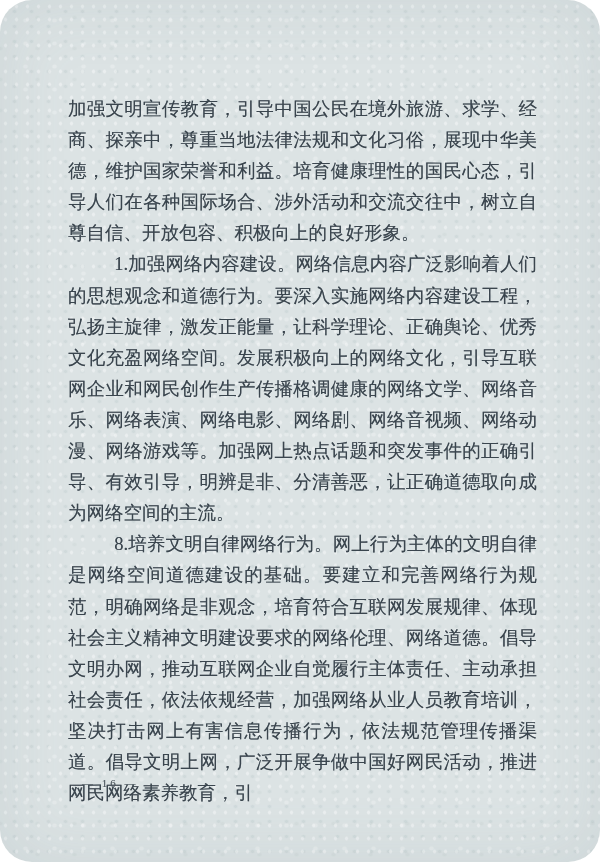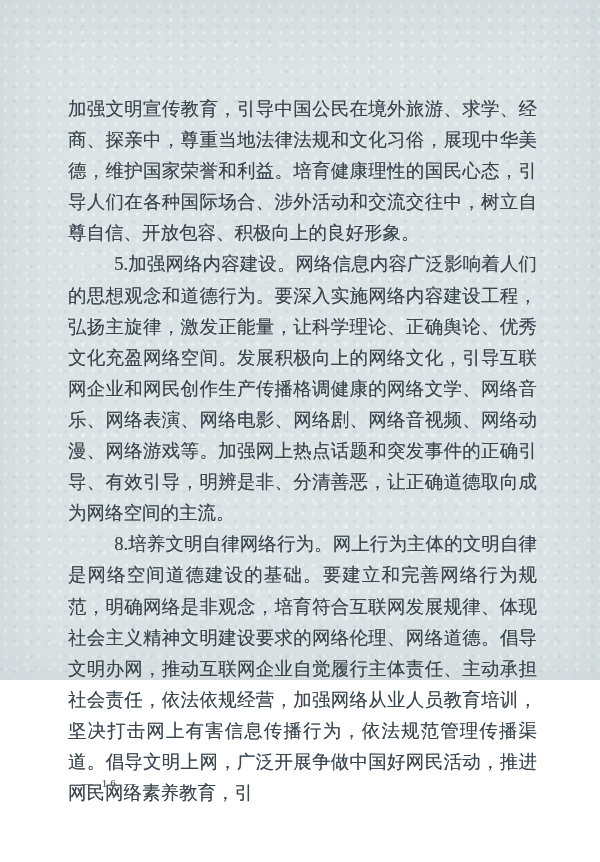--- a/index.html
+++ b/index.html
@@ -8,31 +8,32 @@
   }
   body {
     width: 600px;
     height: 862px;
     overflow: hidden;
     font-family: "Liberation Serif", "DejaVu Serif", serif;
   }
   .page {
     position: relative;
     width: 600px;
-    height: 680px;
+    height: 862px;
     background-color: #dce3e4;
     
     background-image:
       radial-gradient(rgba(255,255,255,0.40) 1px, rgba(255,255,255,0) 2.2px),
       radial-gradient(rgba(162,180,184,0.20) 1px, rgba(162,180,184,0) 2.6px),
       radial-gradient(rgba(255,255,255,0.26) 1.5px, rgba(255,255,255,0) 3.2px),
       radial-gradient(rgba(175,190,193,0.16) 1.2px, rgba(175,190,193,0) 3px);
     background-size: 11px 13px, 17px 15px, 29px 23px, 37px 31px;
     background-position: 0 0, 6px 4px, 11px 9px, 19px 2px;
     box-shadow: inset 0 0 70px rgba(116,138,144,0.14);
+    border-radius: 32px;
   }
   .text-block {
     position: absolute;
     left: 68px;
     top: 94px;
     width: 469px;
     color: #3a454e;
     font-size: 18.5px;
     line-height: 31.1px;
     text-align: justify;
@@ -64,17 +65,17 @@
     color: #4d575f;
     text-shadow: 0 0 0.5px rgba(77,87,95,0.5);
   }
 </style>
 </head>
 <body>
 
 <div class="page">
   <div class="text-block">
     <p class="body-noindent">加强文明宣传教育，引导中国公民在境外旅游、求学、经商、探亲中，尊重当地法律法规和文化习俗，展现中华美德，维护国家荣誉和利益。培育健康理性的国民心态，引导人们在各种国际场合、涉外活动和交流交往中，树立自尊自信、开放包容、积极向上的良好形象。</p>
-    <p class="body-indent">5.加强网络内容建设。网络信息内容广泛影响着人们的思想观念和道德行为。要深入实施网络内容建设工程，弘扬主旋律，激发正能量，让科学理论、正确舆论、优秀文化充盈网络空间。发展积极向上的网络文化，引导互联网企业和网民创作生产传播格调健康的网络文学、网络音乐、网络表演、网络电影、网络剧、网络音视频、网络动漫、网络游戏等。加强网上热点话题和突发事件的正确引导、有效引导，明辨是非、分清善恶，让正确道德取向成为网络空间的主流。</p>
+    <p class="body-indent">1.加强网络内容建设。网络信息内容广泛影响着人们的思想观念和道德行为。要深入实施网络内容建设工程，弘扬主旋律，激发正能量，让科学理论、正确舆论、优秀文化充盈网络空间。发展积极向上的网络文化，引导互联网企业和网民创作生产传播格调健康的网络文学、网络音乐、网络表演、网络电影、网络剧、网络音视频、网络动漫、网络游戏等。加强网上热点话题和突发事件的正确引导、有效引导，明辨是非、分清善恶，让正确道德取向成为网络空间的主流。</p>
     <p class="body-indent">8.培养文明自律网络行为。网上行为主体的文明自律是网络空间道德建设的基础。要建立和完善网络行为规范，明确网络是非观念，培育符合互联网发展规律、体现社会主义精神文明建设要求的网络伦理、网络道德。倡导文明办网，推动互联网企业自觉履行主体责任、主动承担社会责任，依法依规经营，加强网络从业人员教育培训，坚决打击网上有害信息传播行为，依法规范管理传播渠道。倡导文明上网，广泛开展争做中国好网民活动，推进网民网络素养教育，引</p>
   </div>
   <div class="page-number">— 16 —</div>
 </div>
 
 </body></html>

